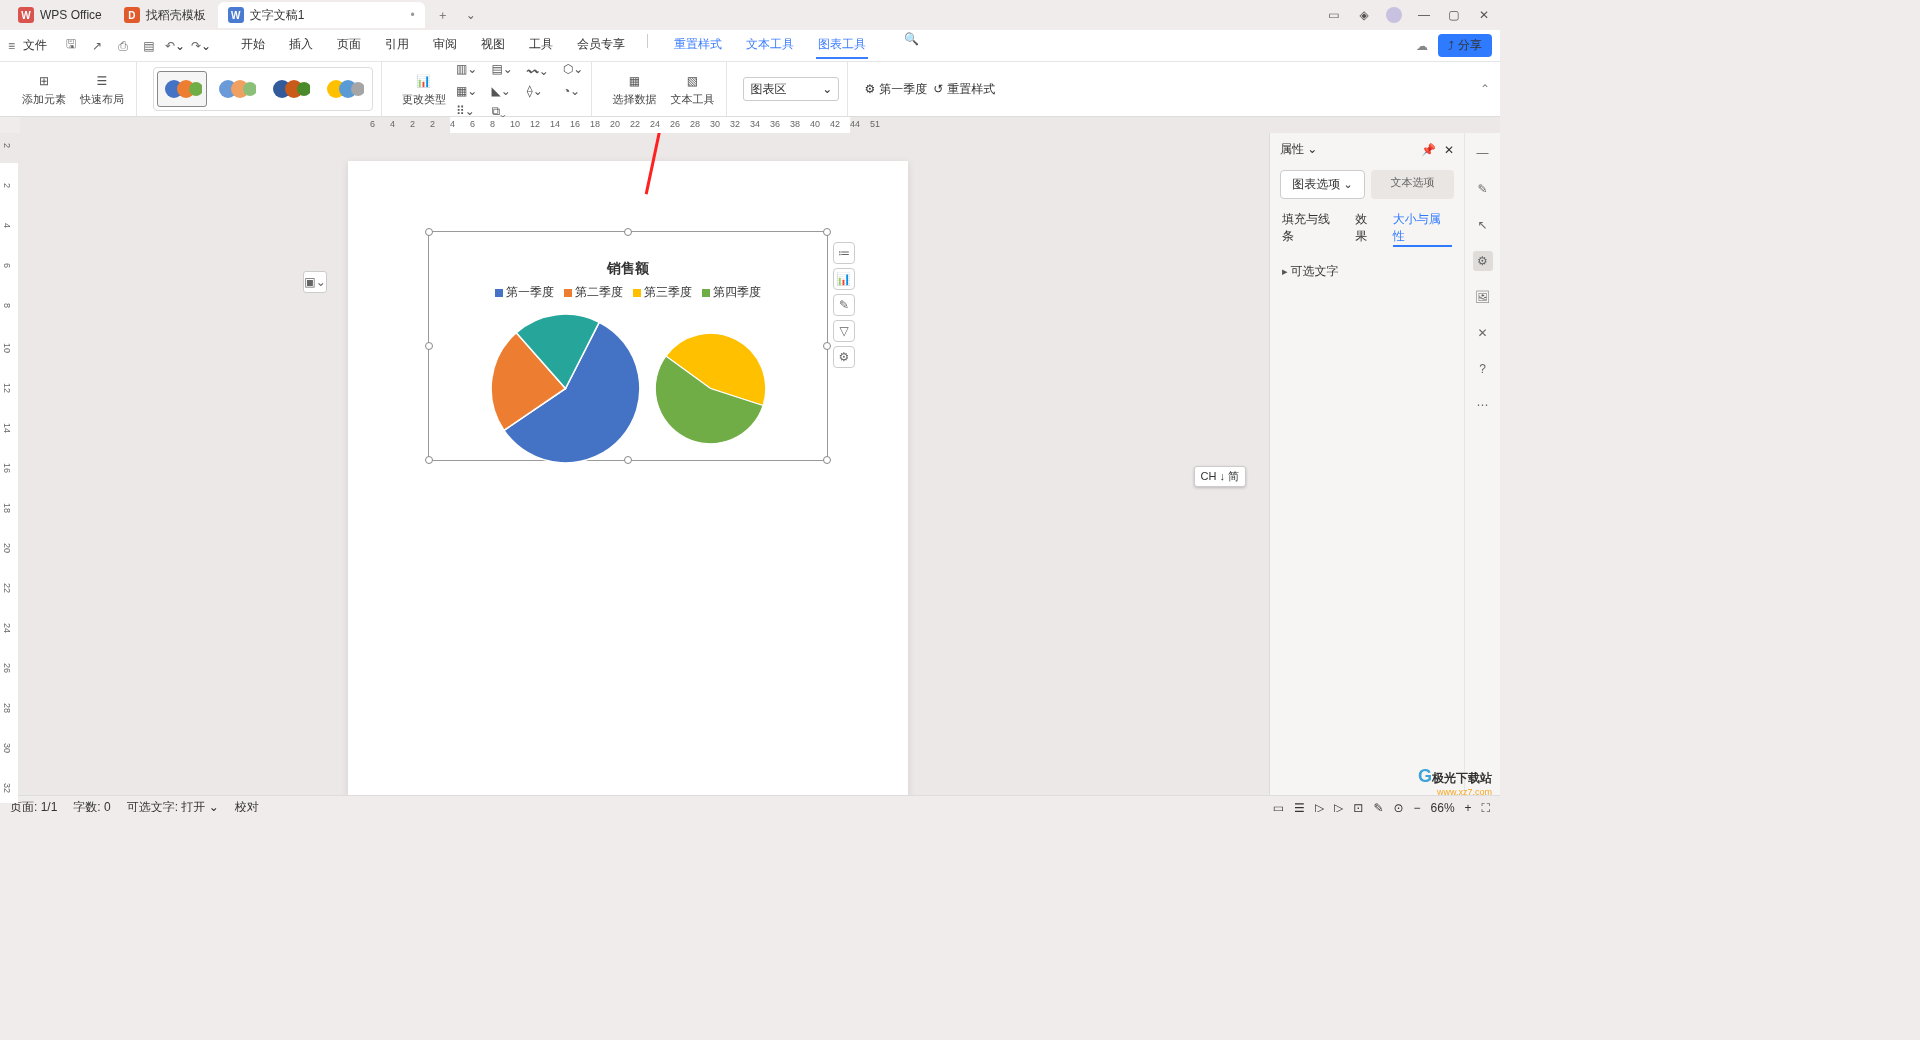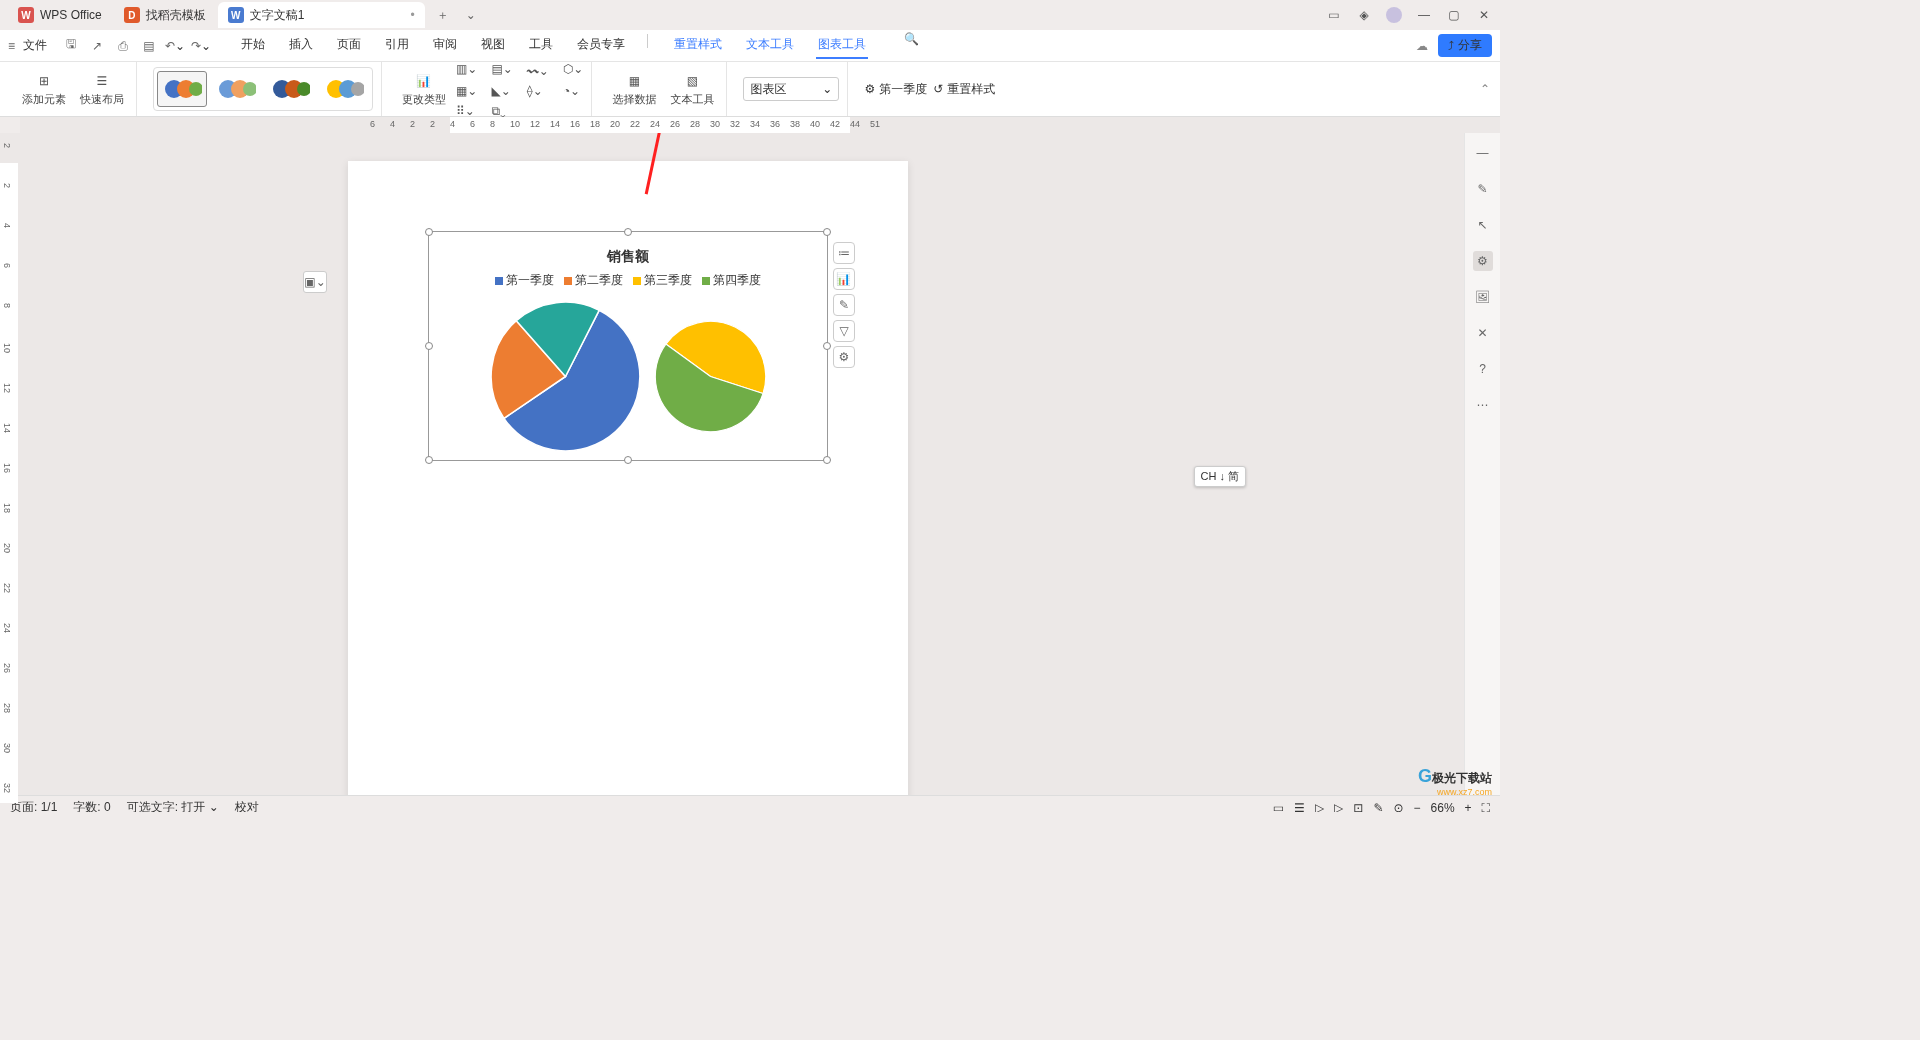--- a/index.html
+++ b/index.html
@@ -47,21 +47,21 @@
 .ruler-v{width:18px;background:#ece8e7;position:relative}
 .ruler-v .white{position:absolute;top:30px;height:640px;width:18px;background:#fff}
 .ruler-v .tick{position:absolute;left:2px;font-size:9px;color:#666;writing-mode:vertical-rl}
 .canvas{flex:1;background:#ece8e7;padding:28px 0 0 0;overflow:hidden;position:relative}
 .page{width:560px;height:640px;background:#fff;margin-left:330px;box-shadow:0 2px 8px rgba(0,0,0,.1);position:relative}
 .chart-box{position:absolute;left:80px;top:70px;width:400px;height:230px;border:1px solid #999}
 .handle{width:8px;height:8px;background:#fff;border:1px solid #888;border-radius:50%;position:absolute}
 .handle.tl{left:-4px;top:-4px}.handle.tm{left:50%;margin-left:-4px;top:-4px}.handle.tr{right:-4px;top:-4px}
 .handle.ml{left:-4px;top:50%;margin-top:-4px}.handle.mr{right:-4px;top:50%;margin-top:-4px}
 .handle.bl{left:-4px;bottom:-4px}.handle.bm{left:50%;margin-left:-4px;bottom:-4px}.handle.br{right:-4px;bottom:-4px}
-.chart-title{text-align:center;font-size:14px;font-weight:bold;margin-top:16px}
+.chart-title{text-align:center;font-size:14px;font-weight:bold;margin-top:28px}
 .legend{display:flex;justify-content:center;gap:10px;margin-top:6px;font-size:10px}
 .legend span{display:flex;align-items:center;gap:3px}
 .sw{width:8px;height:8px}
 .pies{display:flex;justify-content:center;align-items:center;gap:10px;margin-top:10px}
 .float-tools{position:absolute;right:-28px;top:10px;display:flex;flex-direction:column;gap:4px}
 .float-tools div{width:22px;height:22px;border:1px solid #ccc;border-radius:4px;background:#fff;display:flex;align-items:center;justify-content:center;color:#666}
 .layout-btn{position:absolute;left:-45px;top:110px;width:24px;height:22px;border:1px solid #ccc;border-radius:3px;background:#fff;display:flex;align-items:center;justify-content:center;color:#666}
 .props-panel{width:195px;background:#f7f5f4;border-left:1px solid #ddd;display:flex;flex-direction:column}
 .props-header{display:flex;justify-content:space-between;align-items:center;padding:8px 10px}
 .props-tabs{display:flex;margin:4px 10px;gap:6px}
@@ -325,20 +325,36 @@
           <div>📊</div>
           <div>✎</div>
           <div>▽</div>
           <div>⚙</div>
         </div>
       </div>
     </div>
     <div class="arrow-annot" style="left:635px;top:-18px"></div>
   </div>
 
+  <div class="props-panel">
+    <div class="props-header">
+      <span><span>属性</span> ⌄</span>
+      <span><span style="margin-right:8px">📌</span><span>✕</span></span>
+    </div>
+    <div class="props-tabs">
+      <div class="props-tab active"><span>图表选项</span> ⌄</div>
+      <div class="props-tab">文本选项</div>
+    </div>
+    <div class="props-subtabs">
+      <span>填充与线条</span>
+      <span>效果</span>
+      <span class="active">大小与属性</span>
+    </div>
+    <div class="props-section">▸ <span>可选文字</span></div>
+  </div>
 
   <div class="right-rail">
     <div>—</div>
     <div>✎</div>
     <div>↖</div>
     <div class="active">⚙</div>
     <div>🖼</div>
     <div>✕</div>
     <div>?</div>
     <div>⋯</div>

